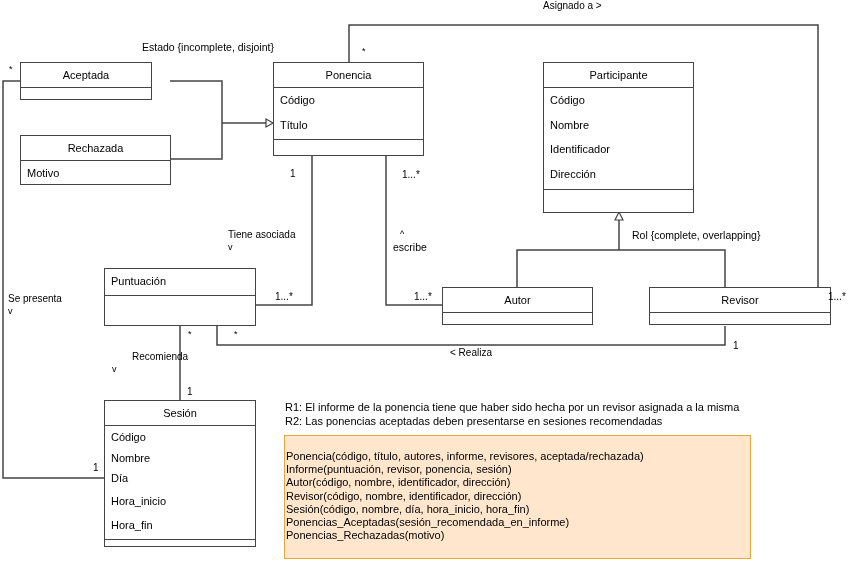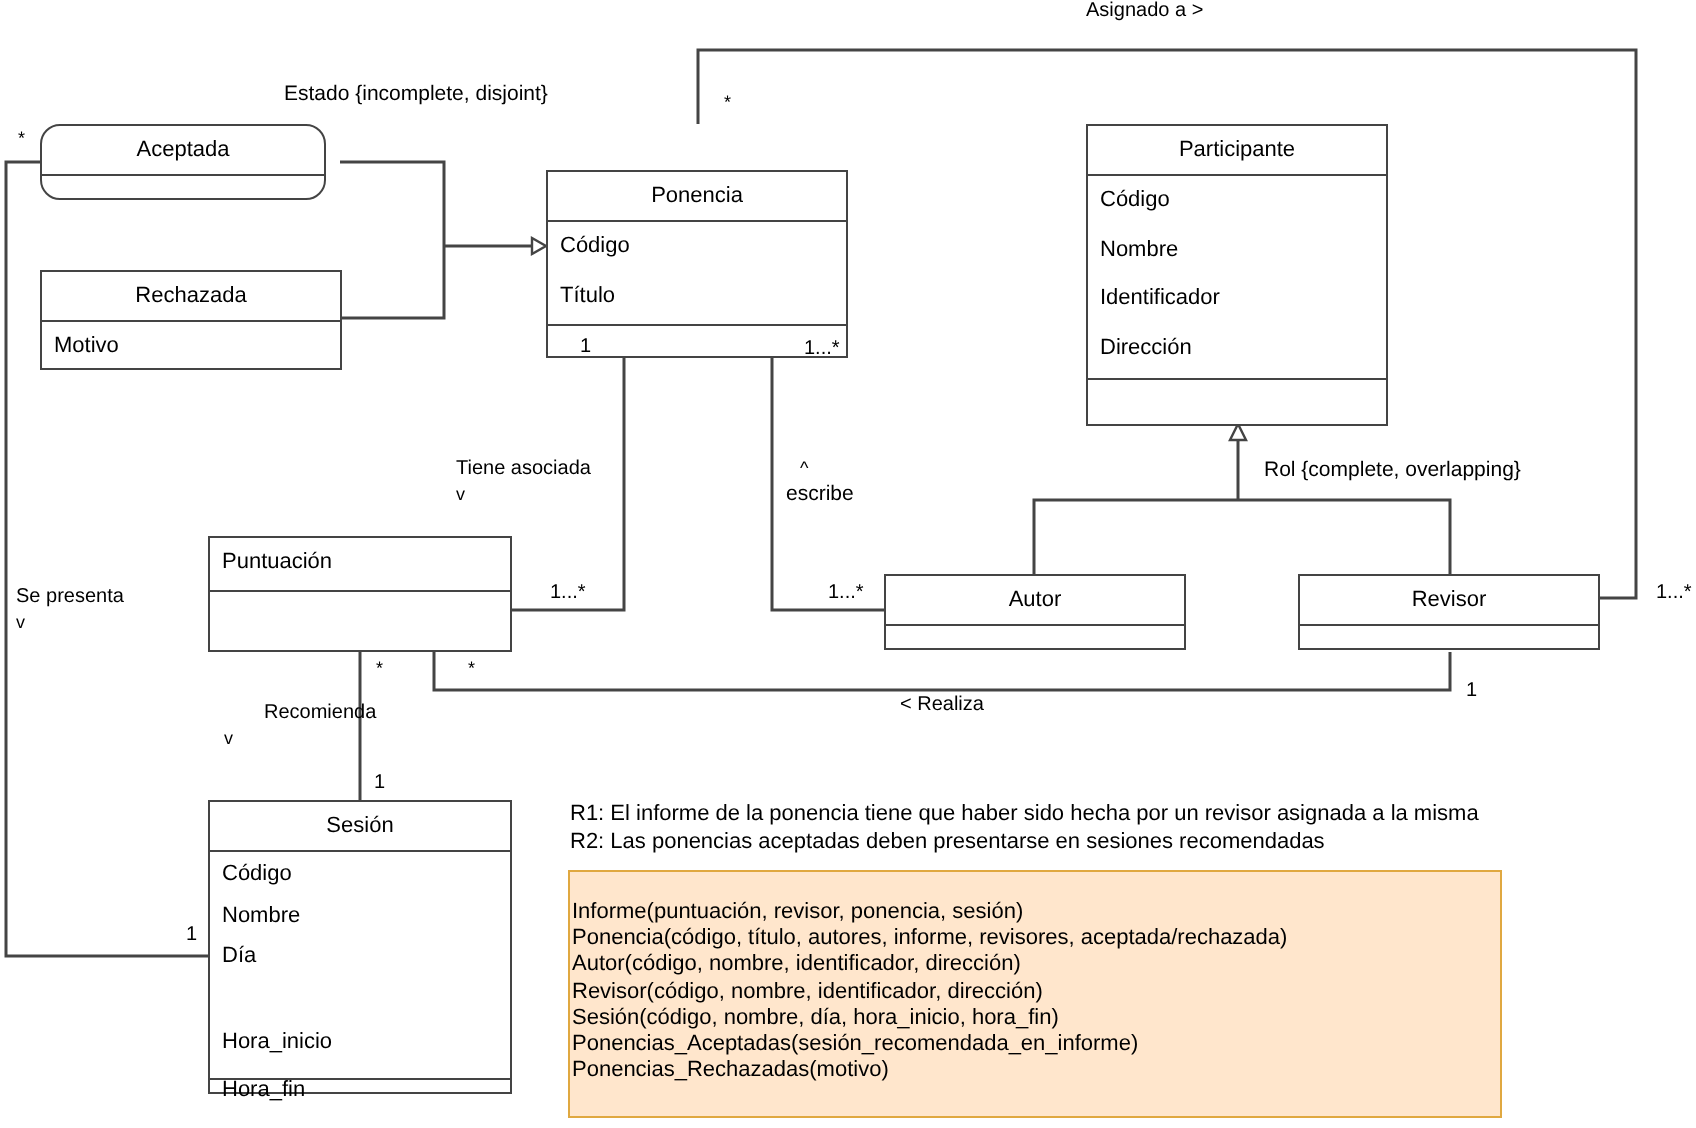--- a/index.html
+++ b/index.html
@@ -41,32 +41,32 @@
 
     <line x1="180" y1="325" x2="180" y2="400"></line>
 
     <polyline points="20,81 3,81 3,478 104,478"></polyline>
   </g>
 
   <polygon points="266,119 273,123 266,127" fill="#fff" stroke="#444" stroke-width="1.2"></polygon>
   <polygon points="615,220 619,212 623,220" fill="#fff" stroke="#444" stroke-width="1.2"></polygon>
 </svg>
 
-<div class="cls" style="left:20px;top:62px;width:143px;height:38px;border-radius:10px;">
+<div class="cls" style="left:20px;top:62px;width:132px;height:38px;">
   <div class="hdr" style="height:24px;">Aceptada</div>
 </div>
 
 <div class="cls" style="left:20px;top:135px;width:151px;height:50px;">
   <div class="hdr">Rechazada</div>
   <div class="attrs" style="padding-top:0;">
     <div>Motivo</div>
   </div>
 </div>
 
-<div class="cls" style="left:273px;top:62px;width:151px;height:94px;margin-top:23px;">
+<div class="cls" style="left:273px;top:62px;width:151px;height:94px;">
   <div class="hdr">Ponencia</div>
   <div class="attrs" style="padding-top:0;height:51px;">
     <div>Código</div>
     <div>Título</div>
   </div>
   <div class="ops"></div>
 </div>
 
 <div class="cls" style="left:543px;top:62px;width:151px;height:151px;">
   <div class="hdr">Participante</div>
@@ -83,31 +83,31 @@
   <div class="attrs" style="padding-top:0;height:26px;">
     <div>Puntuación</div>
   </div>
   <div class="ops"></div>
 </div>
 
 <div class="cls" style="left:442px;top:287px;width:151px;height:38px;">
   <div class="hdr">Autor</div>
 </div>
 
-<div class="cls" style="left:649px;top:287px;width:151px;height:38px;">
+<div class="cls" style="left:649px;top:287px;width:182px;height:38px;">
   <div class="hdr">Revisor</div>
 </div>
 
 <div class="cls" style="left:104px;top:400px;width:152px;height:147px;">
   <div class="hdr">Sesión</div>
   <div class="attrs" style="padding-top:0;height:113px;line-height:22px;">
     <div style="line-height:22px;">Código</div>
     <div style="line-height:20px;">Nombre</div>
     <div style="line-height:20px;">Día</div>
-    <div style="line-height:26px;margin-top:20px;">Hora_inicio</div>
+    <div style="line-height:26px;">Hora_inicio</div>
     <div style="line-height:22px;">Hora_fin</div>
   </div>
   <div class="ops"></div>
 </div>
 
 <div class="lbl" style="left:142px;top:41px;">Estado {incomplete, disjoint}</div>
 <div class="lbl" style="left:543px;top:0px;font-size:10px;">Asignado a &gt;</div>
 <div class="lbl" style="left:632px;top:229px;">Rol {complete, overlapping}</div>
 
 <div class="lbl ctr" style="left:228px;top:229px;font-size:10px;width:70px;">Tiene asociada</div>
@@ -136,20 +136,20 @@
 <div class="lbl" style="left:733px;top:340px;font-size:10px;">1</div>
 <div class="lbl" style="left:187px;top:386px;font-size:10px;">1</div>
 <div class="lbl" style="left:93px;top:462px;font-size:10px;">1</div>
 
 <div class="rules">
   <div>R1:  El informe de la ponencia tiene que haber sido hecha por un revisor asignada a la misma</div>
   <div>R2: Las ponencias aceptadas deben presentarse en sesiones recomendadas</div>
 </div>
 
 <div class="note">
+  <div>Ponencia(código, título, autores, informe, revisores, aceptada/rechazada)</div>
   <div>Informe(puntuación, revisor, ponencia, sesión)</div>
-  <div>Ponencia(código, título, autores, informe, revisores, aceptada/rechazada)</div>
   <div>Autor(código, nombre, identificador, dirección)</div>
   <div>Revisor(código, nombre, identificador, dirección)</div>
   <div>Sesión(código, nombre, día, hora_inicio, hora_fin)</div>
   <div>Ponencias_Aceptadas(sesión_recomendada_en_informe)</div>
   <div>Ponencias_Rechazadas(motivo)</div>
 </div>
 
 </body></html>

